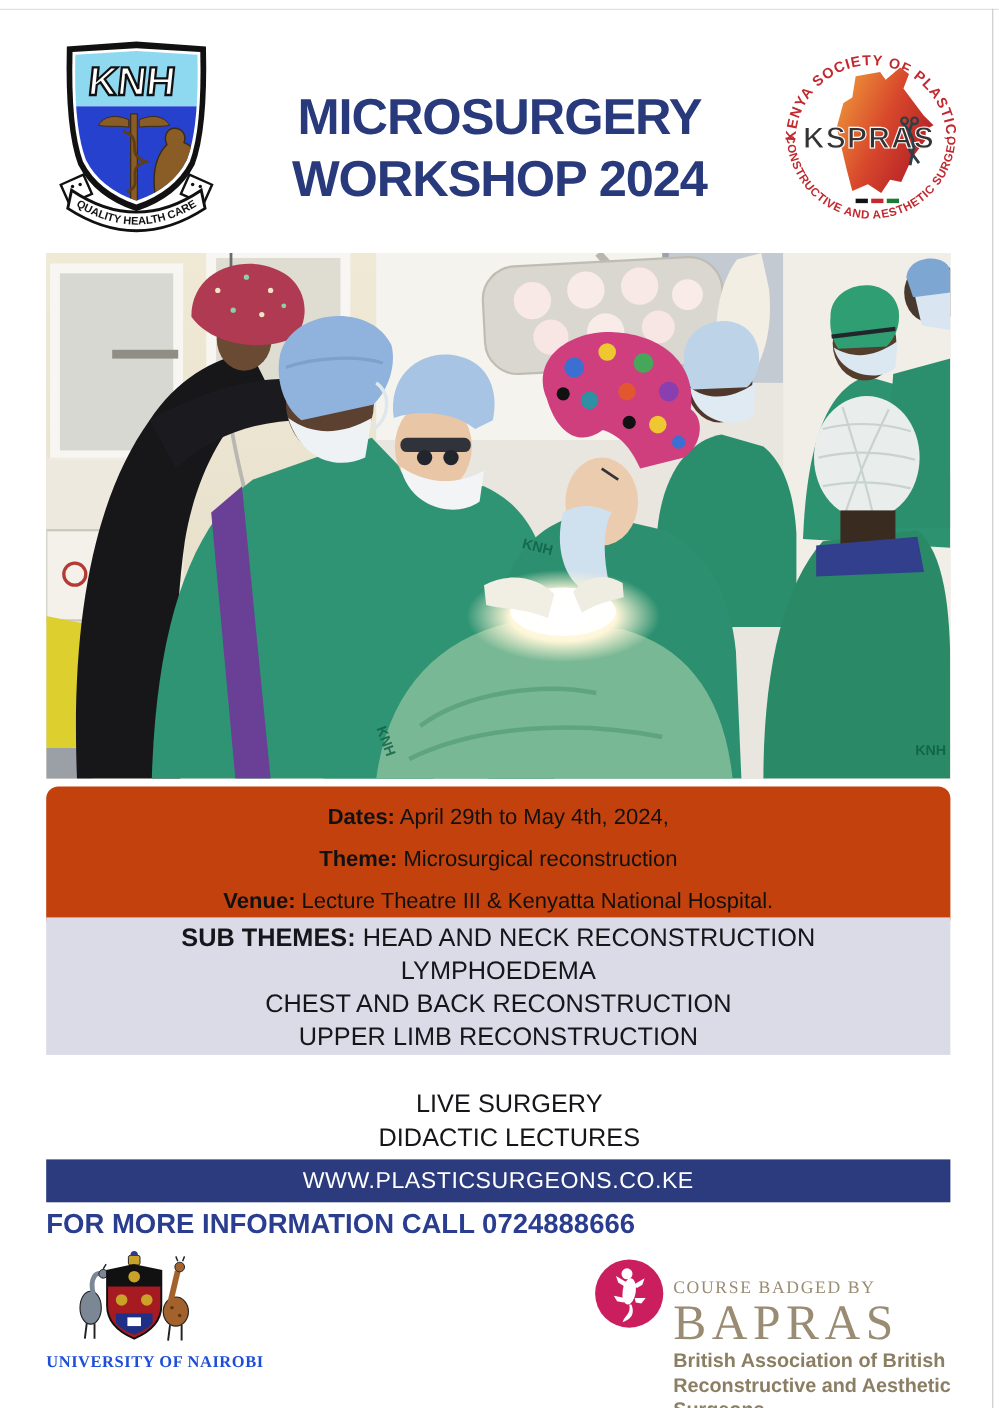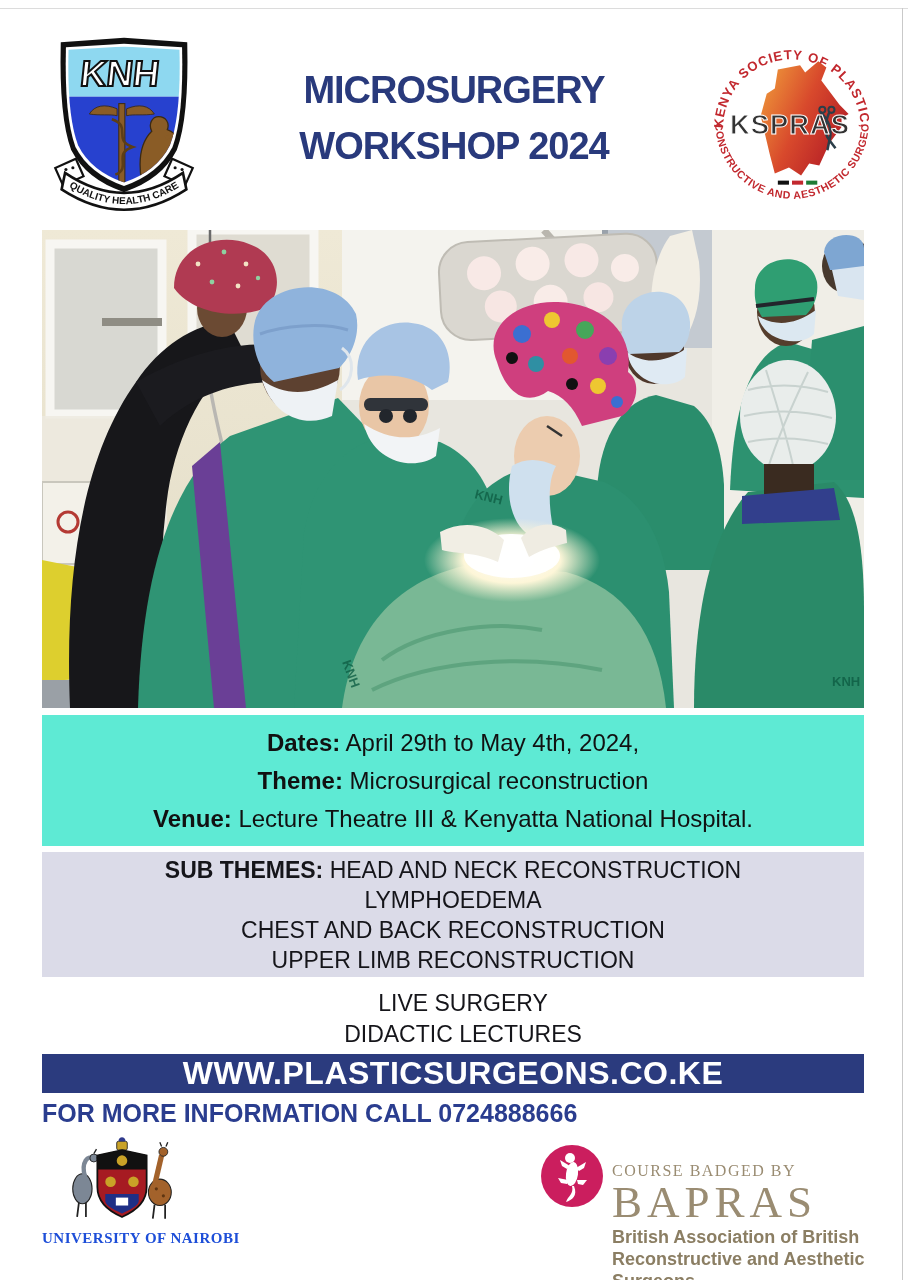--- a/index.html
+++ b/index.html
@@ -5,40 +5,40 @@
   html,body{margin:0;padding:0;}
   body{
     width:908px;height:1280px;position:relative;background:#ffffff;
     font-family:"Liberation Sans", sans-serif;overflow:hidden;
   }
   .edge-right{position:absolute;right:5px;top:8px;bottom:0;width:1px;background:#c9c9c9;}
   .edge-top{position:absolute;left:0;right:0;top:8px;height:1px;background:#dcdcdc;}
 
   
   .knh-logo{position:absolute;left:45px;top:36px;width:158px;height:182px;}
-  .title{position:absolute;left:219px;top:62px;width:470px;text-align:center;
-    color:#293a7c;font-weight:bold;font-size:38px;line-height:56px;letter-spacing:-1px;}
+  .title{position:absolute;left:219px;top:78px;width:470px;text-align:center;
+    color:#293a7c;font-weight:bold;font-size:46px;line-height:56px;letter-spacing:-1px;}
   .kspras-logo{position:absolute;left:701px;top:33px;width:182px;height:182px;}
 
   
   .photo{position:absolute;left:42px;top:230px;width:822px;height:478px;overflow:hidden;background:#e6e4dc;}
 
   
-  .info-box{position:absolute;left:42px;top:715px;width:822px;height:131px;background:#5eead4;
+  .info-box{position:absolute;left:42px;top:715px;width:822px;height:131px;background:#c2410c;
     display:flex;flex-direction:column;justify-content:center;text-align:center;
-    color:#111;font-size:24px;line-height:38px;}
+    color:#111;font-size:20px;line-height:38px;border-radius:11px;}
   .info-box b{font-weight:bold;}
-  .sub-box{position:absolute;left:42px;top:852px;width:822px;height:125px;background:#dbdbe8;
+  .sub-box{position:absolute;left:42px;top:834px;width:822px;height:125px;background:#dbdbe8;
     display:flex;flex-direction:column;justify-content:center;text-align:center;
     color:#15151a;font-size:23px;line-height:30px;}
   .activities{position:absolute;left:52px;top:988px;width:822px;text-align:center;
     color:#15151a;font-size:23px;line-height:31px;}
   .site-banner{position:absolute;left:42px;top:1054px;width:822px;height:39px;background:#2b3b7e;
     display:flex;align-items:center;justify-content:center;
-    color:#ffffff;font-weight:bold;font-size:32px;letter-spacing:.5px;}
+    color:#ffffff;font-weight:normal;font-size:21px;letter-spacing:.5px;}
   .contact{position:absolute;left:42px;top:1099px;width:822px;
     color:#2a3d8f;font-weight:bold;font-size:25px;}
 
   
   .uon{position:absolute;left:42px;top:1136px;width:160px;text-align:center;}
   .uon-caption{margin-top:2px;font-family:"Liberation Serif", serif;font-weight:bold;
     font-size:15px;color:#1d4ed8;letter-spacing:.5px;white-space:nowrap;}
   .bapras{position:absolute;left:540px;top:1140px;width:350px;}
   .bapras-row{display:flex;align-items:flex-start;}
   .bapras-circle{width:64px;height:64px;flex:0 0 64px;margin-top:4px;}

